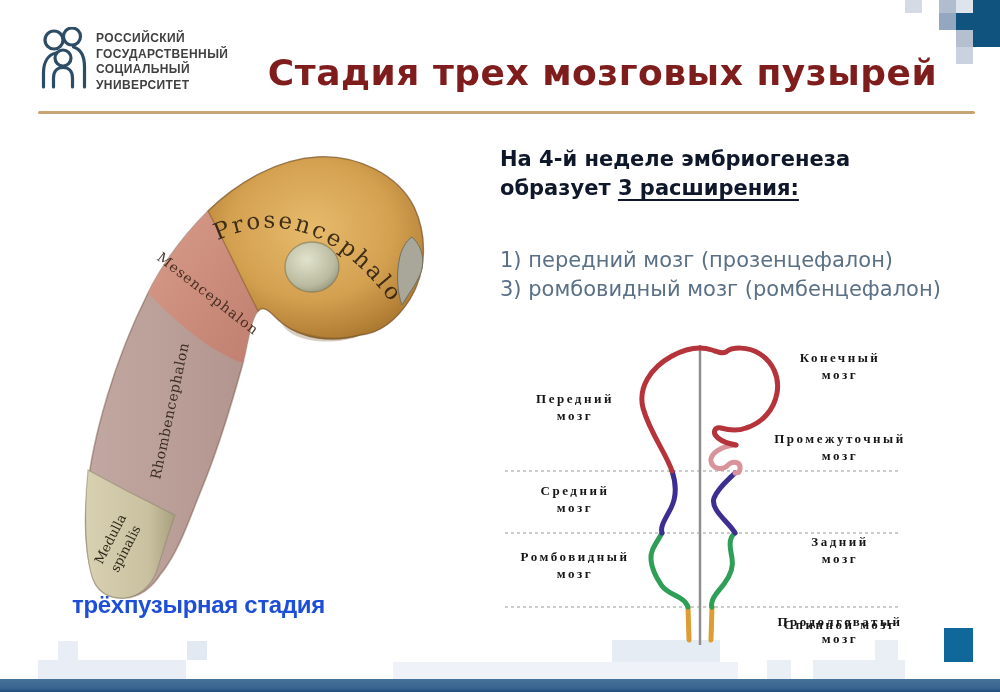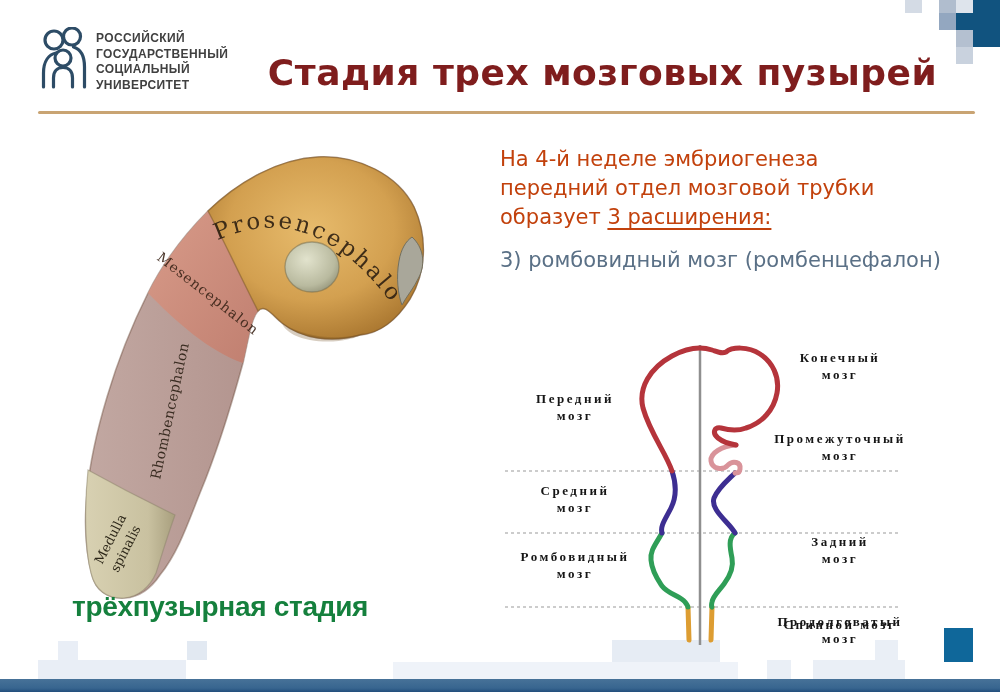--- a/index.html
+++ b/index.html
@@ -10,29 +10,29 @@
 
   
   #logo-icon{left:40px;top:27px;width:48px;height:62px;}
   #logo-text{left:96px;top:31px;color:#404040;font-family:"Liberation Sans",sans-serif;
              font-size:12px;font-weight:bold;letter-spacing:.4px;line-height:15.5px;}
   #page-title{left:245px;top:52px;width:715px;text-align:center;color:#7f1d1d;
               font-size:36px;font-weight:bold;letter-spacing:.5px;}
   #header-rule{left:38px;top:111px;width:937px;height:3px;background:#c9a473;border-radius:2px;}
 
   
-  #intro{left:500px;top:145px;width:470px;color:#c2410c;font-size:21px;line-height:29px;}
+  #intro{left:500px;top:145px;width:470px;color:#0f172a;font-size:21px;line-height:29px;font-weight:bold;}
   #intro .u{text-decoration:underline;text-underline-offset:4px;}
   #vesicle-list{left:500px;top:246px;width:480px;color:#5a7086;font-size:21px;line-height:29px;}
 
   
   #embryo-svg{left:60px;top:145px;}
-  #embryo-caption{left:72px;top:591px;width:300px;color:#15803d;
+  #embryo-caption{left:72px;top:591px;width:300px;color:#1d4ed8;
                   font-family:"Liberation Sans",sans-serif;
-                  font-size:28px;font-weight:bold;letter-spacing:-.3px;}
+                  font-size:24px;font-weight:bold;letter-spacing:-.3px;}
 
   
   #diagram-svg{left:500px;top:338px;}
   .diag-label{position:absolute;text-align:center;color:#161616;
               font-family:Liberation Serif, serif;font-size:13px;font-weight:bold;
               letter-spacing:2.5px;line-height:17px;white-space:pre-line;}
   #dl-0{left:500px;top:390px;width:150px;}
   #dl-1{left:500px;top:482px;width:150px;}
   #dl-2{left:492px;top:548px;width:166px;text-align:center;}
   #dr-0{left:765px;top:349px;width:150px;}
@@ -85,25 +85,25 @@
   <div>ГОСУДАРСТВЕННЫЙ</div>
   <div>СОЦИАЛЬНЫЙ</div>
   <div>УНИВЕРСИТЕТ</div>
 </div>
 
 <div id="page-title" class="abs">Стадия трех мозговых пузырей</div>
 <div id="header-rule" class="abs"></div>
 
 <div id="intro" class="abs">
   <div>На 4-й неделе эмбриогенеза</div>
-  <div>передний отдел мозговой трубки</div>
   <div><span>образует </span><span class="u">3 расширения:</span></div>
 </div>
 
 <div id="vesicle-list" class="abs">
+  <div>1) передний мозг (прозенцефалон)</div>
   <div>3) ромбовидный мозг (ромбенцефалон)</div>
 </div>
 
 <svg id="embryo-svg" class="abs" viewBox="0 0 370 465" width="370" height="465">
   <defs>
     <radialGradient id="headGrad" cx="48%" cy="40%" r="70%">
       <stop offset="0%" stop-color="#e7bb6c"></stop>
       <stop offset="55%" stop-color="#d3a050"></stop>
       <stop offset="100%" stop-color="#a06d28"></stop>
     </radialGradient>

